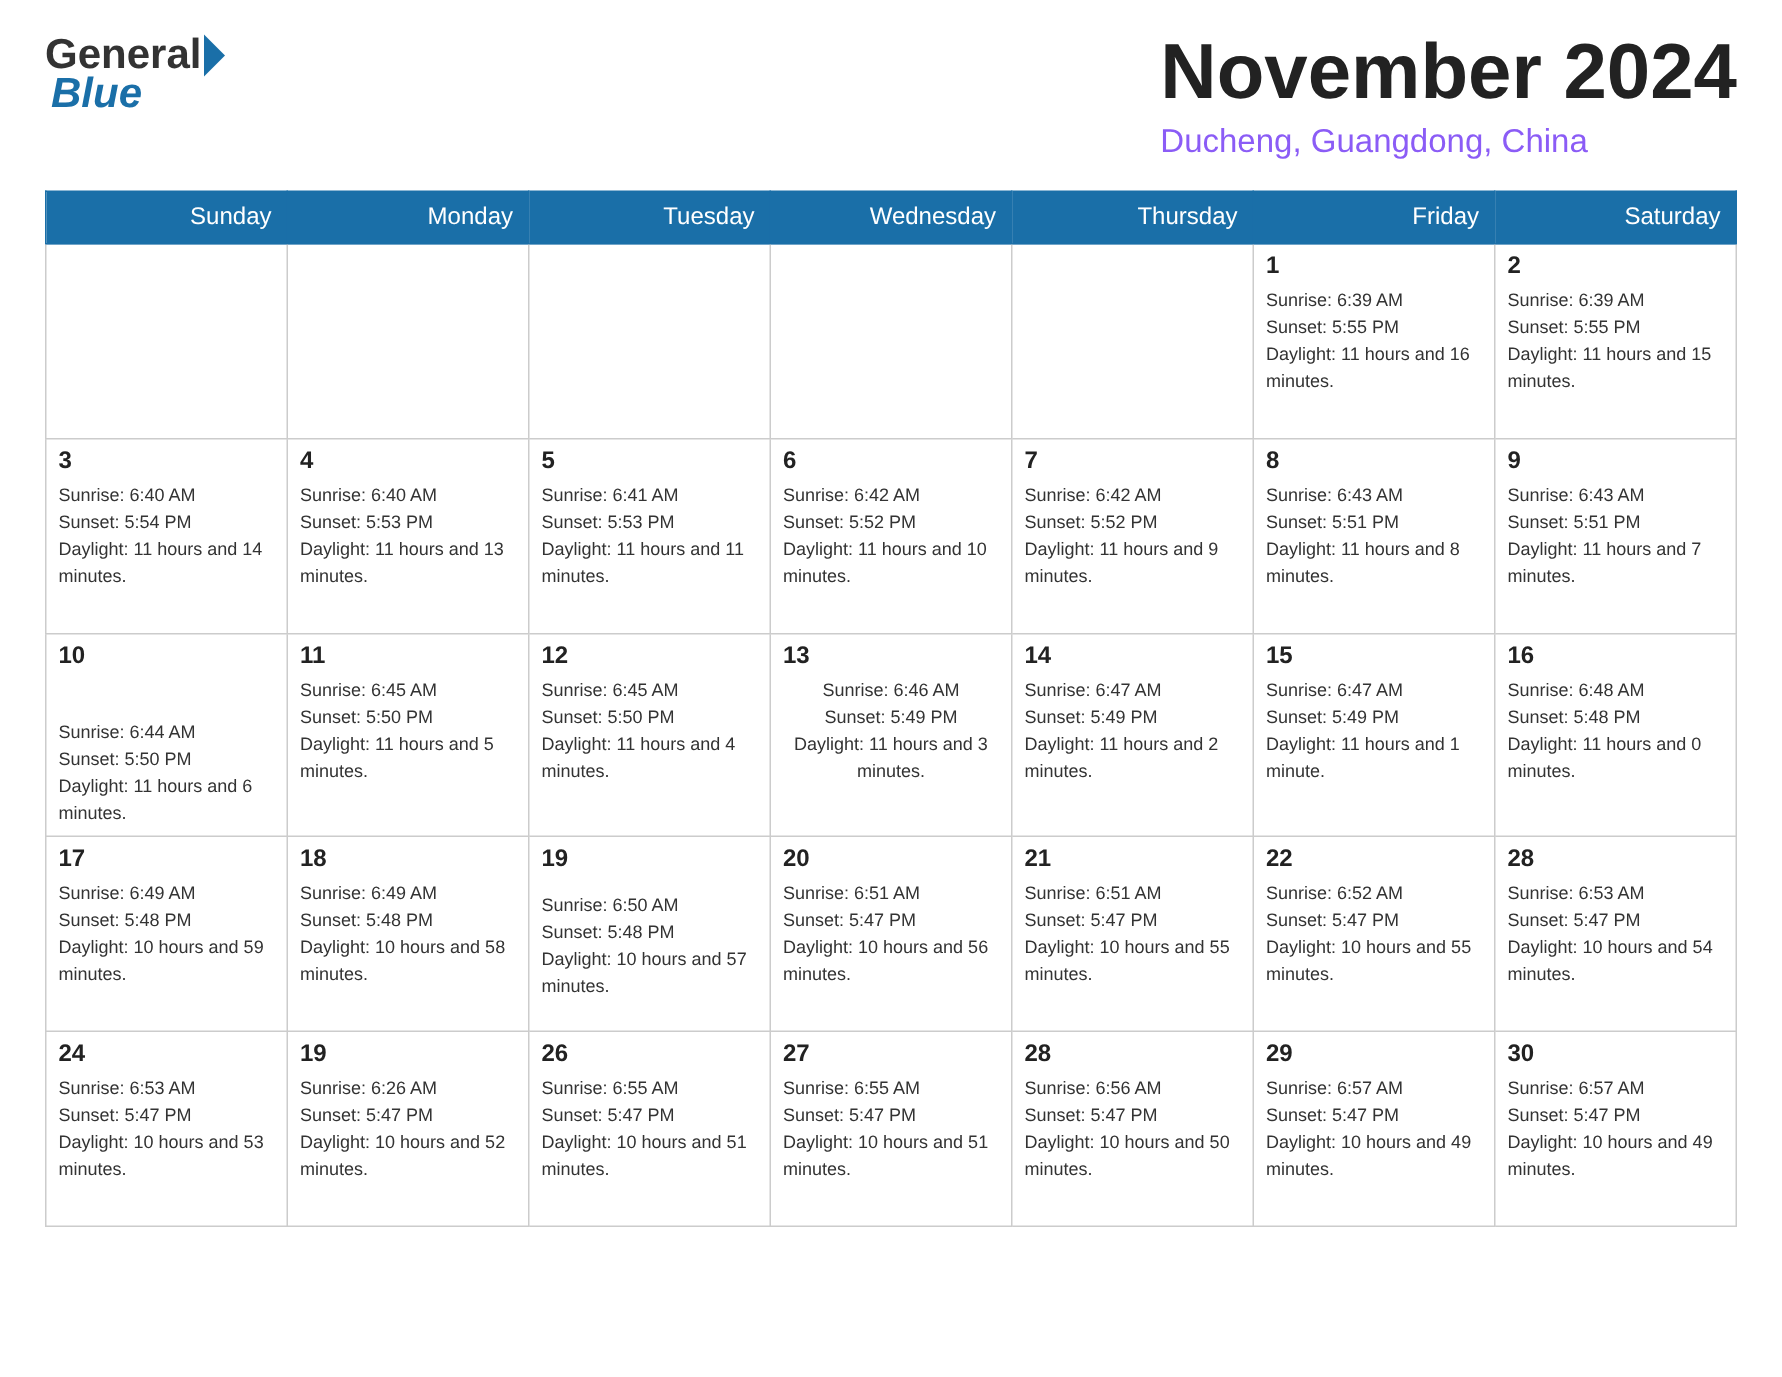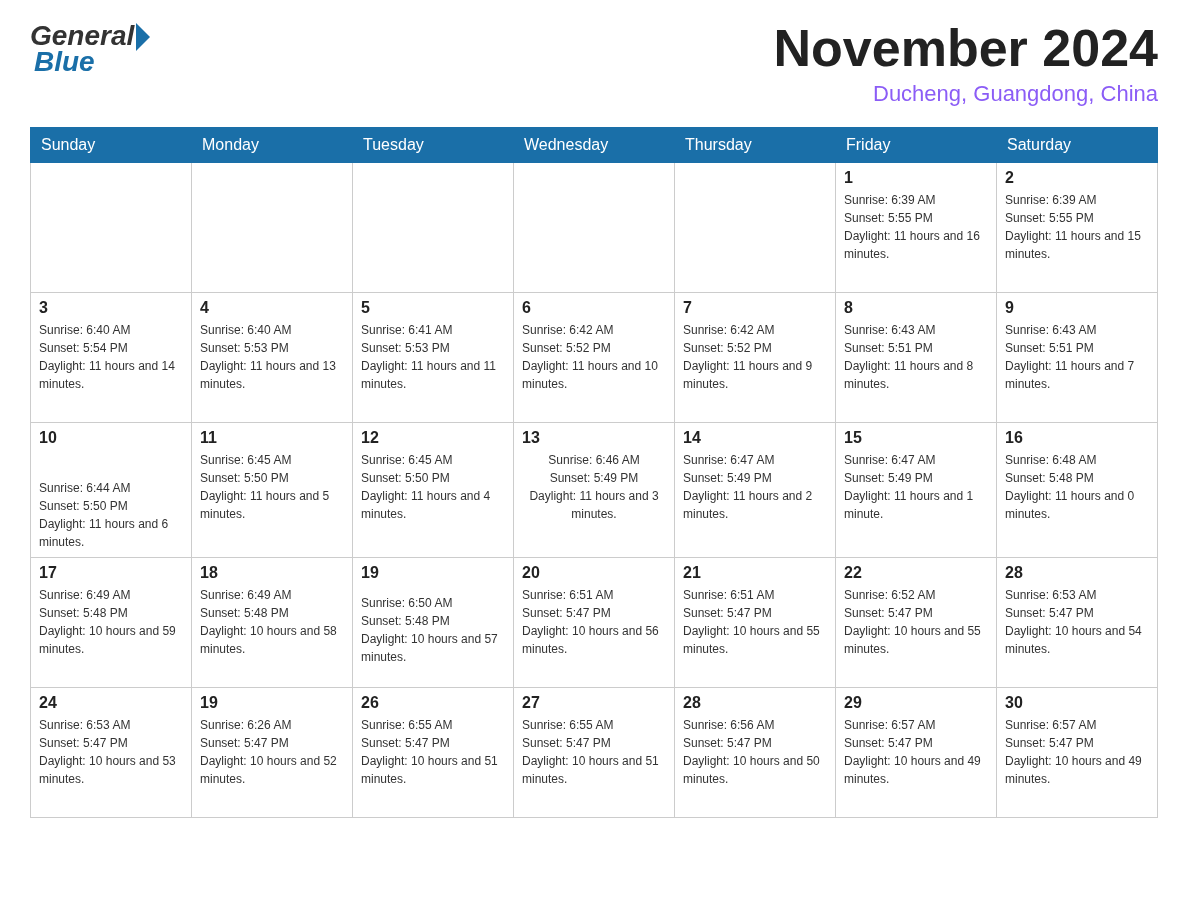--- a/index.html
+++ b/index.html
@@ -22,41 +22,39 @@
       align-items: flex-start;
     }
     .logo-top {
       display: flex;
       align-items: center;
     }
     .logo-general {
       font-size: 28px;
       font-weight: bold;
       color: #333;
-      font-style: italic;
     }
     .logo-arrow {
       width: 0;
       height: 0;
       border-left: 14px solid #1a6fa8;
       border-top: 14px solid transparent;
       border-bottom: 14px solid transparent;
       margin-left: 2px;
       margin-top: 2px;
     }
     .logo-blue {
       font-size: 28px;
       font-weight: bold;
       color: #1a6fa8;
       font-style: italic;
       margin-top: -6px;
       margin-left: 4px;
     }
     .title-area {
-      text-align: right;
     }
     .month-title {
       font-size: 52px;
       font-weight: bold;
       color: #222;
       line-height: 1.1;
     }
     .location {
       font-size: 22px;
       color: #8b5cf6;
@@ -66,21 +64,21 @@
       width: 100%;
       border-collapse: collapse;
       border: 1px solid #aaa;
     }
     .calendar th {
       background-color: #1a6fa8;
       color: #fff;
       padding: 8px 10px;
       font-size: 16px;
       font-weight: normal;
-      text-align: left;
+      text-align: right;
       border: 1px solid #1a6fa8;
     }
     .calendar td {
       vertical-align: top;
       padding: 6px 8px;
       border: 1px solid #ccc;
       width: 14.28%;
       min-height: 110px;
       height: 130px;
     }

